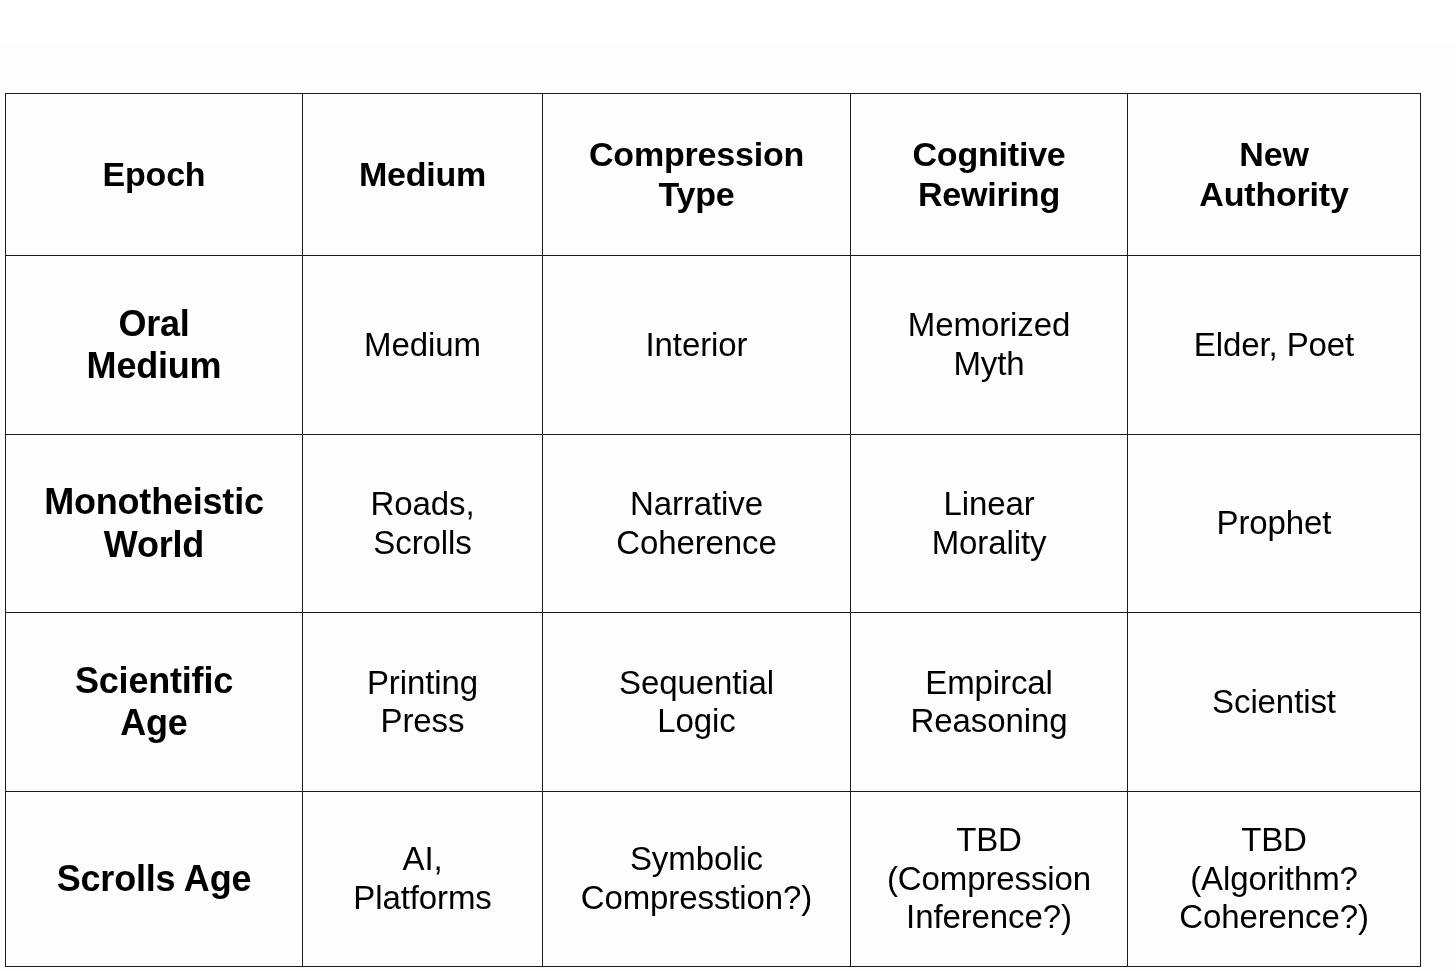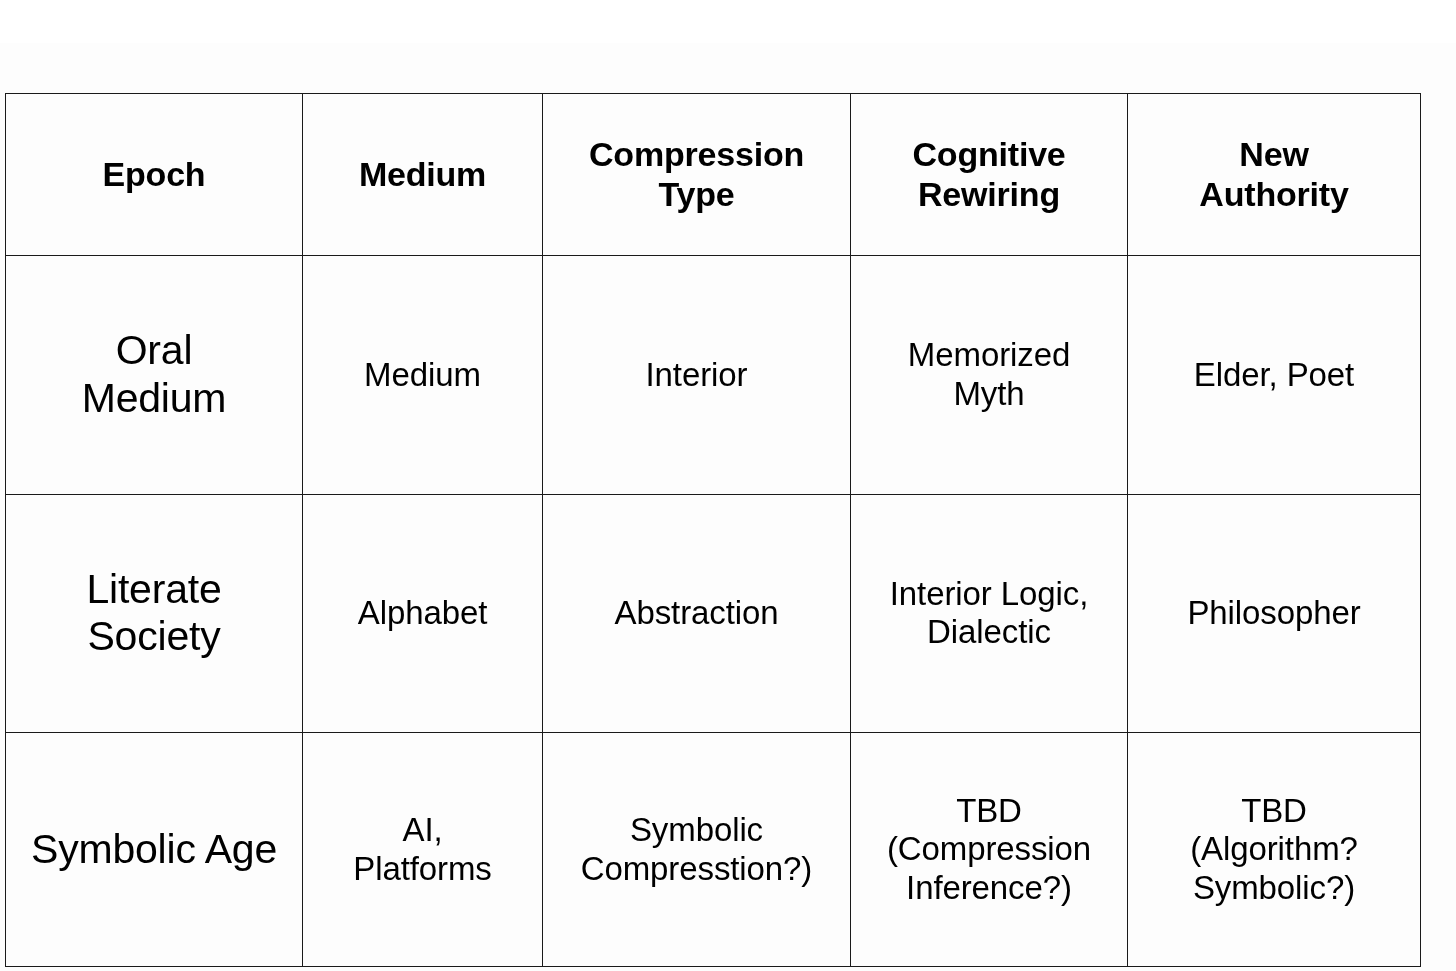--- a/index.html
+++ b/index.html
@@ -63,22 +63,22 @@
   tbody tr { height: 143px; }
   tbody tr:last-child { height: 140px; }
 
   th.header-cell {
     font-weight: bold;
     font-size: 34px;
     letter-spacing: -0.2px;
   }
 
   td.epoch-cell {
-    font-weight: normal;
-    font-size: 41px;
+    font-weight: bold;
+    font-size: 36px;
     letter-spacing: -0.2px;
   }
 
   td.body-cell {
     font-weight: normal;
     font-size: 33px;
     letter-spacing: -0.1px;
   }
 
   .line { display: block; }
@@ -133,62 +133,85 @@
           </td>
           <td class="body-cell">
             <span class="line">Memorized</span>
             <span class="line">Myth</span>
           </td>
           <td class="body-cell">
             <span class="line">Elder, Poet</span>
           </td>
         </tr>
 
-        <tr>
-          <td class="epoch-cell">
-            <span class="line">Literate</span>
-            <span class="line">Society</span>
-          </td>
-          <td class="body-cell">
-            <span class="line">Alphabet</span>
-          </td>
-          <td class="body-cell">
-            <span class="line">Abstraction</span>
-          </td>
-          <td class="body-cell">
-            <span class="line">Interior Logic,</span>
-            <span class="line">Dialectic</span>
-          </td>
-          <td class="body-cell">
-            <span class="line">Philosopher</span>
-          </td>
-        </tr>
-
-
-
-        <tr>
-          <td class="epoch-cell">
-            <span class="line">Symbolic Age</span>
+
+        <tr>
+          <td class="epoch-cell">
+            <span class="line">Monotheistic</span>
+            <span class="line">World</span>
+          </td>
+          <td class="body-cell">
+            <span class="line">Roads,</span>
+            <span class="line">Scrolls</span>
+          </td>
+          <td class="body-cell">
+            <span class="line">Narrative</span>
+            <span class="line">Coherence</span>
+          </td>
+          <td class="body-cell">
+            <span class="line">Linear</span>
+            <span class="line">Morality</span>
+          </td>
+          <td class="body-cell">
+            <span class="line">Prophet</span>
+          </td>
+        </tr>
+
+        <tr>
+          <td class="epoch-cell">
+            <span class="line">Scientific</span>
+            <span class="line">Age</span>
+          </td>
+          <td class="body-cell">
+            <span class="line">Printing</span>
+            <span class="line">Press</span>
+          </td>
+          <td class="body-cell">
+            <span class="line">Sequential</span>
+            <span class="line">Logic</span>
+          </td>
+          <td class="body-cell">
+            <span class="line">Empircal</span>
+            <span class="line">Reasoning</span>
+          </td>
+          <td class="body-cell">
+            <span class="line">Scientist</span>
+          </td>
+        </tr>
+
+        <tr>
+          <td class="epoch-cell">
+            <span class="line">Scrolls Age</span>
           </td>
           <td class="body-cell">
             <span class="line">AI,</span>
             <span class="line">Platforms</span>
           </td>
           <td class="body-cell">
             <span class="line">Symbolic</span>
             <span class="line">Compresstion?)</span>
           </td>
           <td class="body-cell">
             <span class="line">TBD</span>
             <span class="line">(Compression</span>
             <span class="line">Inference?)</span>
           </td>
           <td class="body-cell">
             <span class="line">TBD</span>
             <span class="line">(Algorithm?</span>
-            <span class="line">Symbolic?)</span>
+            <span class="line">Coherence?)</span>
           </td>
         </tr>
 
       </tbody>
     </table>
   </div>
 </div>
 
 </body></html>

